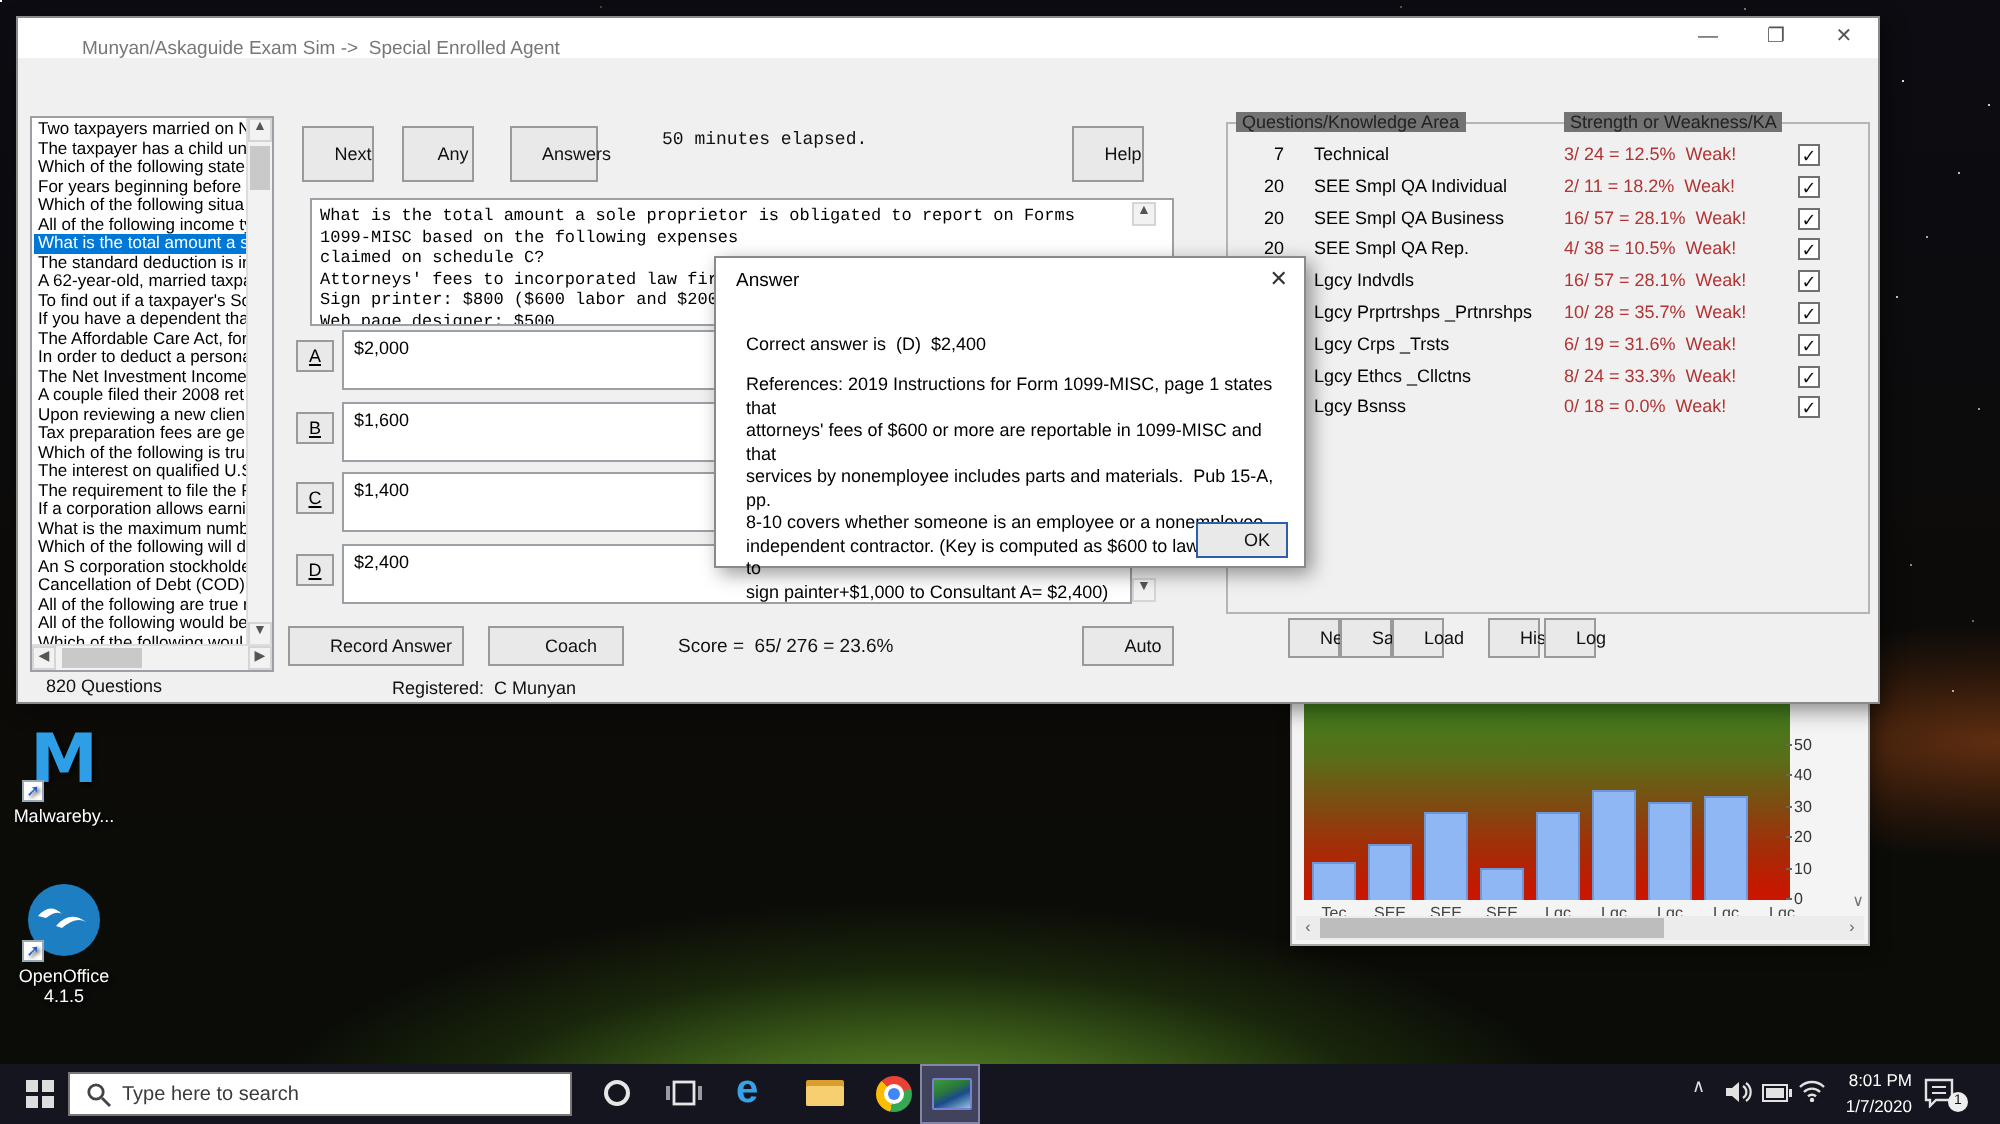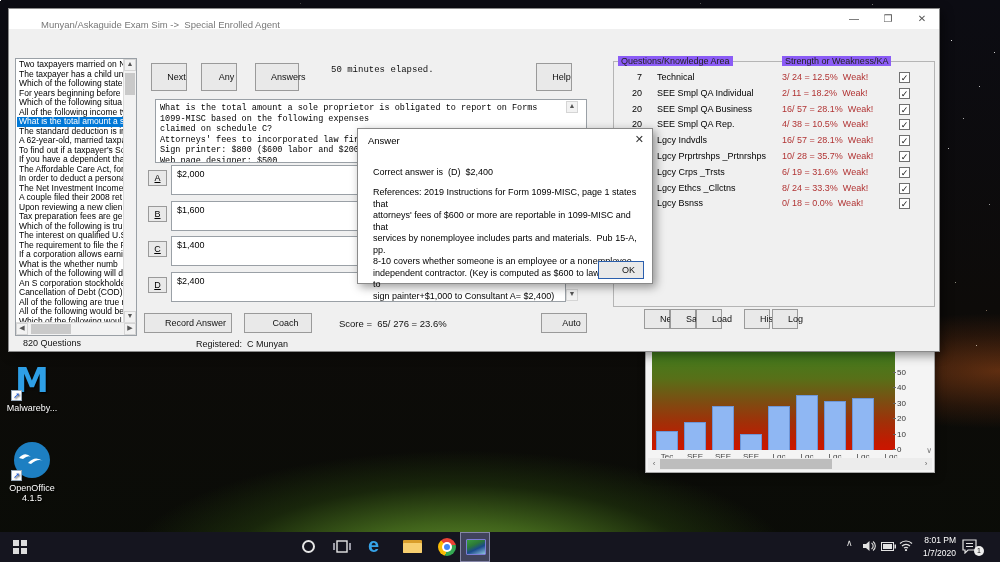--- a/index.html
+++ b/index.html
@@ -77,21 +77,21 @@
 
   #btn-record { left:135px; top:304px; width:88px; height:20px; }
   #btn-coach  { left:235px; top:304px; width:68px; height:20px; }
   #btn-auto   { left:532px; top:304px; width:46px; height:20px; }
   #score      { left:330px; top:309px; font-size:9.5px; }
   #registered { left:187px; top:330px; font-size:9px; }
   #qcount     { left:14px;  top:329px; font-size:9px; position:absolute; }
 
   
   #kbox { position:absolute; left:604px; top:52px; width:322px; height:246px; border:1px solid #b5b5b5; }
-  .kbox-legend { position:absolute; top:-6px; background:#8b5cf6; font-size:9px; color:#222; padding:0 3px; white-space:pre; }
+  .kbox-legend { position:absolute; top:-6px; background:#737373; font-size:9px; color:#222; padding:0 3px; white-space:pre; }
   #kleg-left  { left:4px; }
   #kleg-right { left:168px; }
   .krow { position:absolute; left:0; width:320px; height:14px; }
   .kcount { position:absolute; left:4px; width:24px; text-align:right; font-size:9px; }
   .kname  { position:absolute; left:43px; font-size:9px; white-space:pre; }
   .kstat  { position:absolute; left:168px; width:130px; font-size:9px; color:#b13434; white-space:pre; }
   .kchk   { position:absolute; left:285px; top:0; width:11px; height:11px; background:#fff;
     border:1px solid #707070; font-size:9px; line-height:10px; text-align:center; color:#111; }
 
   .pbtn { position:absolute; top:300px; width:26px; height:20px; }
@@ -242,21 +242,21 @@
           <div class="list-item">The Affordable Care Act, for</div>
           <div class="list-item">In order to deduct a persona</div>
           <div class="list-item">The Net Investment Income</div>
           <div class="list-item">A couple filed their 2008 ret</div>
           <div class="list-item">Upon reviewing a new clien</div>
           <div class="list-item">Tax preparation fees are ge</div>
           <div class="list-item">Which of the following is tru</div>
           <div class="list-item">The interest on qualified U.S</div>
           <div class="list-item">The requirement to file the F</div>
           <div class="list-item">If a corporation allows earni</div>
-          <div class="list-item">What is the whether numb</div>
+          <div class="list-item">What is the maximum numb</div>
           <div class="list-item">Which of the following will d</div>
           <div class="list-item">An S corporation stockholde</div>
           <div class="list-item">Cancellation of Debt (COD)</div>
           <div class="list-item">All of the following are true r</div>
           <div class="list-item">All of the following would be</div>
           <div class="list-item">Which of the following woul</div>
         </div>
       <div id="qlist-vsb">
         <div class="scr" style="left:0;top:0;width:12px;height:12px;">▲</div>
         <div class="thumb" style="left:1px;top:14px;width:10px;height:22px;"></div>
@@ -394,20 +394,27 @@
   </div>
 
   <div id="taskbar">
     <div class="tb-item" id="start">
       <div class="winlogo">
         <div></div>
           <div class="wl2"></div>
           <div class="wl3"></div>
           <div class="wl4"></div>
       </div>
+    </div>
+    <div id="searchbox">
+      <svg class="mag" width="13" height="13" viewBox="0 0 13 13">
+        <circle cx="5" cy="5" r="3.6" fill="none" stroke="#444" stroke-width="1.4"></circle>
+        <line x1="8" y1="8" x2="12" y2="12" stroke="#444" stroke-width="1.4"></line>
+      </svg>
+      <span class="ph">Type here to search</span>
     </div>
     <div class="tb-item" id="cortana">
         <div class="ring"></div>
       </div>
     <div class="tb-item" id="taskview">
       <svg width="18" height="16" viewBox="0 0 18 16" style="position:absolute;left:5px;top:7px;">
         <rect x="4" y="2" width="10" height="11" fill="none" stroke="#e6e6e6" stroke-width="1.4"></rect>
         <rect x="0" y="4" width="2" height="7" fill="#9a9aa5"></rect>
         <rect x="16" y="4" width="2" height="7" fill="#9a9aa5"></rect>
       </svg>

